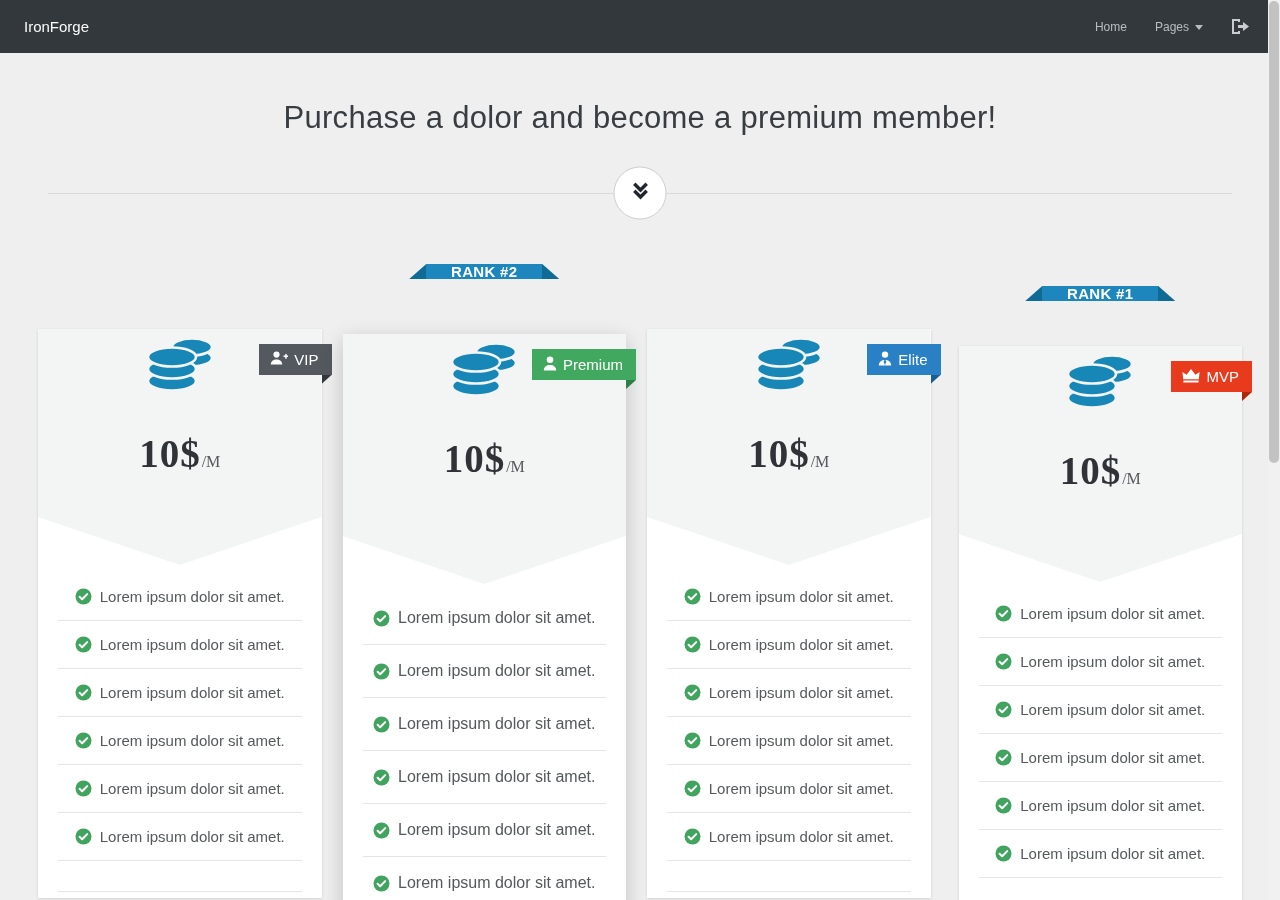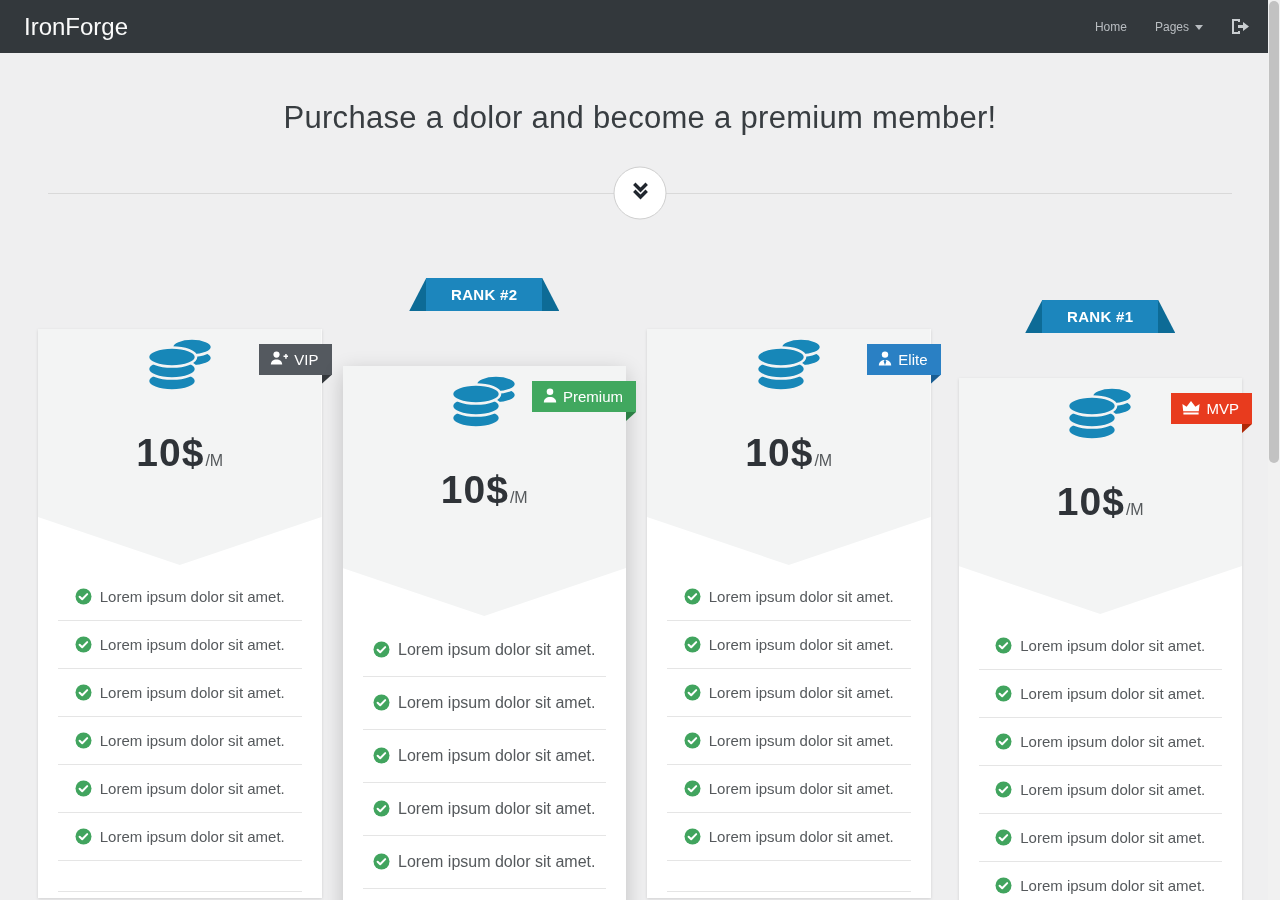--- a/index.html
+++ b/index.html
@@ -2,21 +2,21 @@
 <html style="--ribbon: #1c86bd; --ribbon-edge: #0d6b96;"><head>
 <meta charset="utf-8">
 <style>
   * { margin:0; padding:0; box-sizing:border-box; }
   html,body { width:1280px; height:900px; overflow:hidden; }
   body { background:#efeff0; font-family:"Liberation Sans", sans-serif; }
 
   
   .navbar { height:53px; background:#33383c; display:flex; align-items:center;
             justify-content:space-between; padding:0 30px 0 24px; }
-  .brand { color:#fafafa; font-size:24px; font-weight:400; cursor:pointer;text-align:center; }
+  .brand { color:#fafafa; font-size:15px; font-weight:400; cursor:pointer;text-align:center; }
   .nav-right { display:flex; align-items:center; gap:28px; }
   .nav-link { color:#b9bdc1; font-size:12px; cursor:pointer; display:flex; align-items:center; gap:6px; }
   .caret { width:0; height:0; border-left:4px solid transparent; border-right:4px solid transparent;
            border-top:5px solid #b9bdc1; display:inline-block; margin-top:2px; }
   .signout svg { display:block; }
 
   
   .hero-title { text-align:center; margin-top:47px; font-size:31px; font-weight:400;
                 color:#383d41; letter-spacing:.3px; }
   .divider-wrap { position:relative; margin-top:57px; height:0; }
@@ -24,47 +24,47 @@
   .scroll-circle { position:absolute; left:50%; top:0; transform:translate(-50%,-50%);
                    width:53px; height:53px; border-radius:50%; background:#fff;
                    border:1px solid #cfcfcf; display:flex; align-items:center;
                    justify-content:center; cursor:pointer; }
 
   
   .pricing-row { width:1232px; margin:68px auto 0; display:flex; align-items:flex-start; }
   .price-col { flex:1 1 0; margin:22px 14px 0; }
   .price-col.featured { margin:0 7px; position:relative; z-index:3; }
 
-  .ribbon { width:150px; height:33px; margin:17px auto -1px; position:relative; z-index:2; }
+  .ribbon { width:150px; height:15px; margin:3px auto -1px; position:relative; z-index:2; }
   .ribbon-bg { position:absolute; inset:0; background:var(--ribbon-edge);
                clip-path:polygon(17px 0, calc(100% - 17px) 0, 100% 100%, 0 100%); }
   .ribbon-label { position:absolute; top:0; bottom:0; left:17px; right:17px;
                   background:var(--ribbon); color:#fff; font-size:15px; font-weight:700;
                   display:flex; align-items:center; justify-content:center; letter-spacing:.3px; }
 
   .card { position:relative; background:#fff; box-shadow:0 1px 3px rgba(0,0,0,.13); }
   .featured .card { box-shadow:0 6px 20px rgba(0,0,0,.20); }
 
   .card-header { background:#f3f4f4; height:236px; text-align:center;
                  clip-path:polygon(0 0, 100% 0, 100% calc(100% - 48px), 50% 100%, 0 calc(100% - 48px)); }
   .featured .card-header { height:250px; }
   .coins { margin-top:46px; }
   .featured .coins { margin-top:56px; }
-  .price-line { margin-top:34px; display:flex; justify-content:center; align-items:baseline; }
+  .price-line { margin-top:34px; display:flex; justify-content:center; align-items:baseline;font-family:Liberation Serif, serif; }
   .price-amount { font-size:39px; font-weight:600; color:#2f3338; letter-spacing:1px; }
   .price-period { font-size:16px; color:#55595c; margin-left:1px; }
 
   .badge { position:absolute; top:15px; right:-10px; height:31px; background:var(--badge);
            color:#fff; font-size:15px; display:flex; align-items:center; gap:6px;
            padding:0 13px 0 11px; z-index:2; }
   .badge-fold { position:absolute; top:46px; right:-10px; width:10px; height:9px;
                 background:var(--fold); clip-path:polygon(0 0, 100% 0, 0 100%); z-index:2; }
 
   .features { list-style:none; padding:8px 20px 6px; }
-  .features li { display:flex; align-items:flex-start; justify-content:center; gap:8px;
+  .features li { display:flex; align-items:flex-end; justify-content:center; gap:8px;
                  padding:15px 0; border-bottom:1px solid #e5e5e5; color:#55595c; font-size:15px; }
   .features li:last-child { border-bottom:1px solid #e5e5e5; }
   .featured .features li { padding:17px 0; font-size:16px; }
   .check-ic { flex:0 0 auto; display:flex; }
 
   
   .scrollbar { position:fixed; top:0; right:0; width:12px; height:900px; background:#f1f1f1; z-index:50; }
   .scroll-thumb { position:absolute; top:1px; left:1px; width:10px; height:462px;
                   background:#c2c2c2; border-radius:6px; }
 </style>

